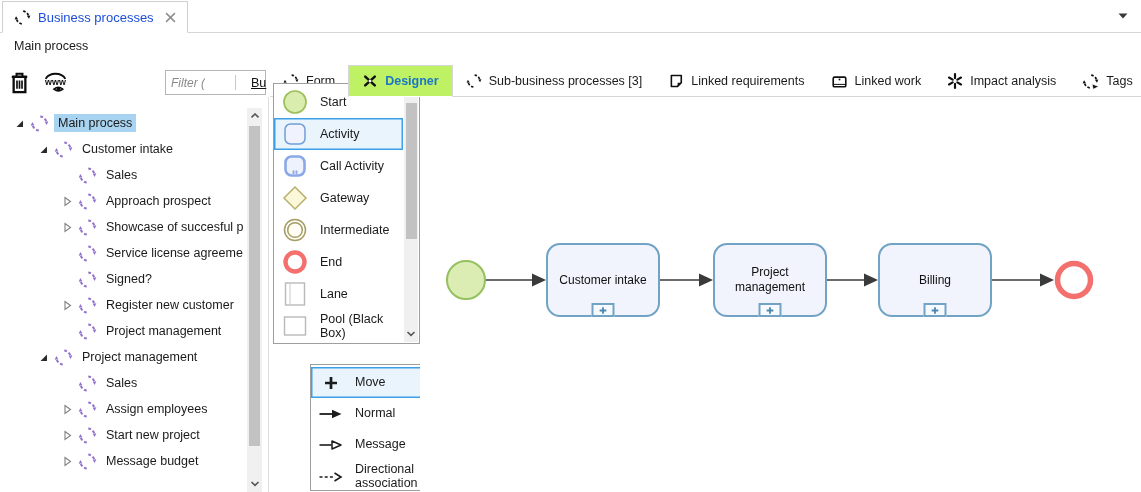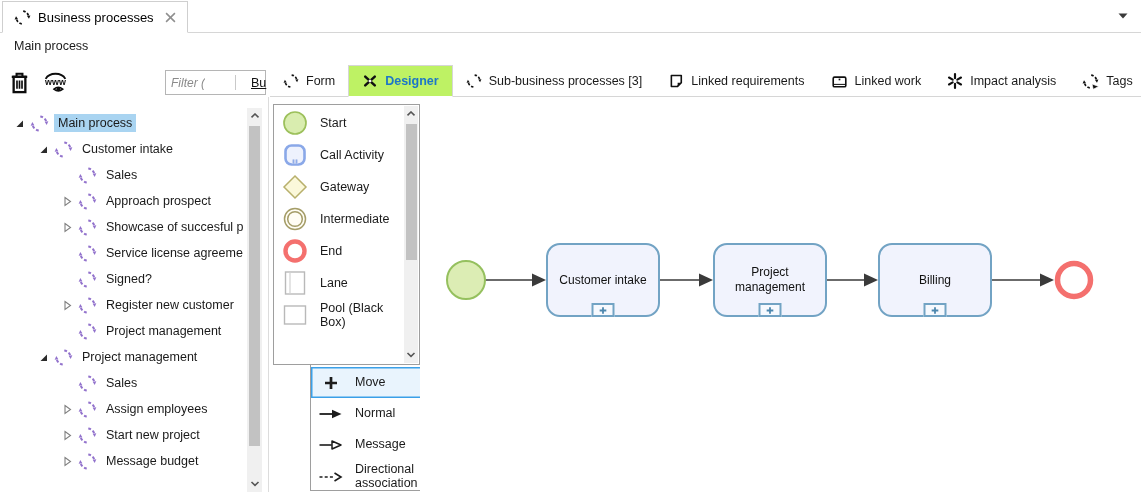--- a/index.html
+++ b/index.html
@@ -13,21 +13,21 @@
     overflow: hidden;
   }
   svg { display:block; }
 
   
   .titlebar { position:absolute; left:0; top:0; width:100%; height:33px;
     border-bottom:1px solid #d6d6d6; display:flex; align-items:flex-end; }
   .doc-tab { height:32px; margin-left:2px; display:flex; align-items:center; gap:7px;
     padding:0 11px; border:1px solid #cfcfcf; border-bottom:1px solid #fff;
     margin-bottom:-1px; background:#fff; z-index:2; }
-  .doc-tab .dlabel { color:#000000; font-size:13px; white-space:nowrap; }
+  .doc-tab .dlabel { color:#1d4ed8; font-size:13px; white-space:nowrap; }
   .doc-tab .icon-process { color:#111; }
   .close-btn { color:#8f8f8f; margin-left:4px; }
   .titlebar .overflow { margin-left:auto; margin-right:13px; margin-bottom:13px; color:#3a3a3a; }
 
   
   .page-title { position:absolute; left:14px; top:39px; font-size:12.5px; color:#1a1a1a; }
   .left-toolbar { position:absolute; left:9px; top:71px; display:flex; gap:12px; align-items:center; color:#0d0d0d; }
   .filter-box { position:absolute; left:165px; top:70px; width:101px; height:25px;
     border:1px solid #b5b5b5; background:#fff; display:flex; align-items:center; padding:0 4px 0 5px; gap:15px; }
   .filter-ph { font-style:italic; color:#8a8a8a; font-size:12px; white-space:nowrap; overflow:hidden; flex:none; }
@@ -60,21 +60,21 @@
   .sb .arr { position:absolute; left:0; width:100%; height:16px; display:flex;
     align-items:center; justify-content:center; color:#555; }
   .sb .arr.up { top:0; } .sb .arr.down { bottom:0; }
   .sb .thumb { position:absolute; left:2px; right:2px; background:#c2c2c2; }
   .sb-tree { left:247px; top:108px; width:15px; bottom:0; }
   .sb-tree .thumb { top:18px; bottom:46px; }
   .v-sep { position:absolute; left:268px; top:97px; width:1px; bottom:0; background:#dcdcdc; }
 
   
   .panel { position:absolute; left:273px; width:147px; border:1px solid #9e9e9e; background:#fff; overflow:hidden; }
-  .panel.shapes { top:104px; height:261px; padding-top:2px; }
+  .panel.shapes { top:83px; height:261px; padding-top:2px; }
   .panel.conns  { top:364px; height:127px; padding-top:2px;margin-left:37px; }
   .prow { height:32px; width:calc(100% - 16px); display:flex; align-items:center; gap:11px; padding-left:7px; }
   .prow .sicon { width:28px; height:28px; flex:none; }
   .prow.selected { background:#e9f4fd; box-shadow: inset 0 0 0 1.5px #3ba0e8; }
   .crow { height:31px; width:calc(100% - 16px); display:flex; align-items:center; gap:11px; padding-left:7px; }
   .crow .cicon { width:26px; height:16px; flex:none; color:#1c1c1c; }
   .crow .clabel { line-height:1.1; }
   .crow.selected { background:#e9f4fd; box-shadow: inset 0 0 0 1.5px #3ba0e8; }
   .sb-in { position:absolute; right:1px; top:1px; bottom:1px; width:14px; background:#f0f0f0; }
   .sb-in .thumb { left:1.5px; right:1.5px; }
@@ -434,20 +434,26 @@
 </div>
 
 <div class="v-sep"></div>
 
 <div class="panel shapes">
   <div class="prow">
     <svg class="sicon" viewBox="0 0 28 28">
         <use href="#def-sh-start"></use>
       </svg>
     <span>Start</span>
+  </div>
+  <div class="prow selected">
+    <svg class="sicon" viewBox="0 0 28 28">
+        <use href="#def-sh-activity"></use>
+      </svg>
+    <span>Activity</span>
   </div>
   <div class="prow">
     <svg class="sicon" viewBox="0 0 28 28">
         <use href="#def-sh-call"></use>
       </svg>
     <span>Call Activity</span>
   </div>
   <div class="prow">
     <svg class="sicon" viewBox="0 0 28 28">
         <use href="#def-sh-gateway"></use>

